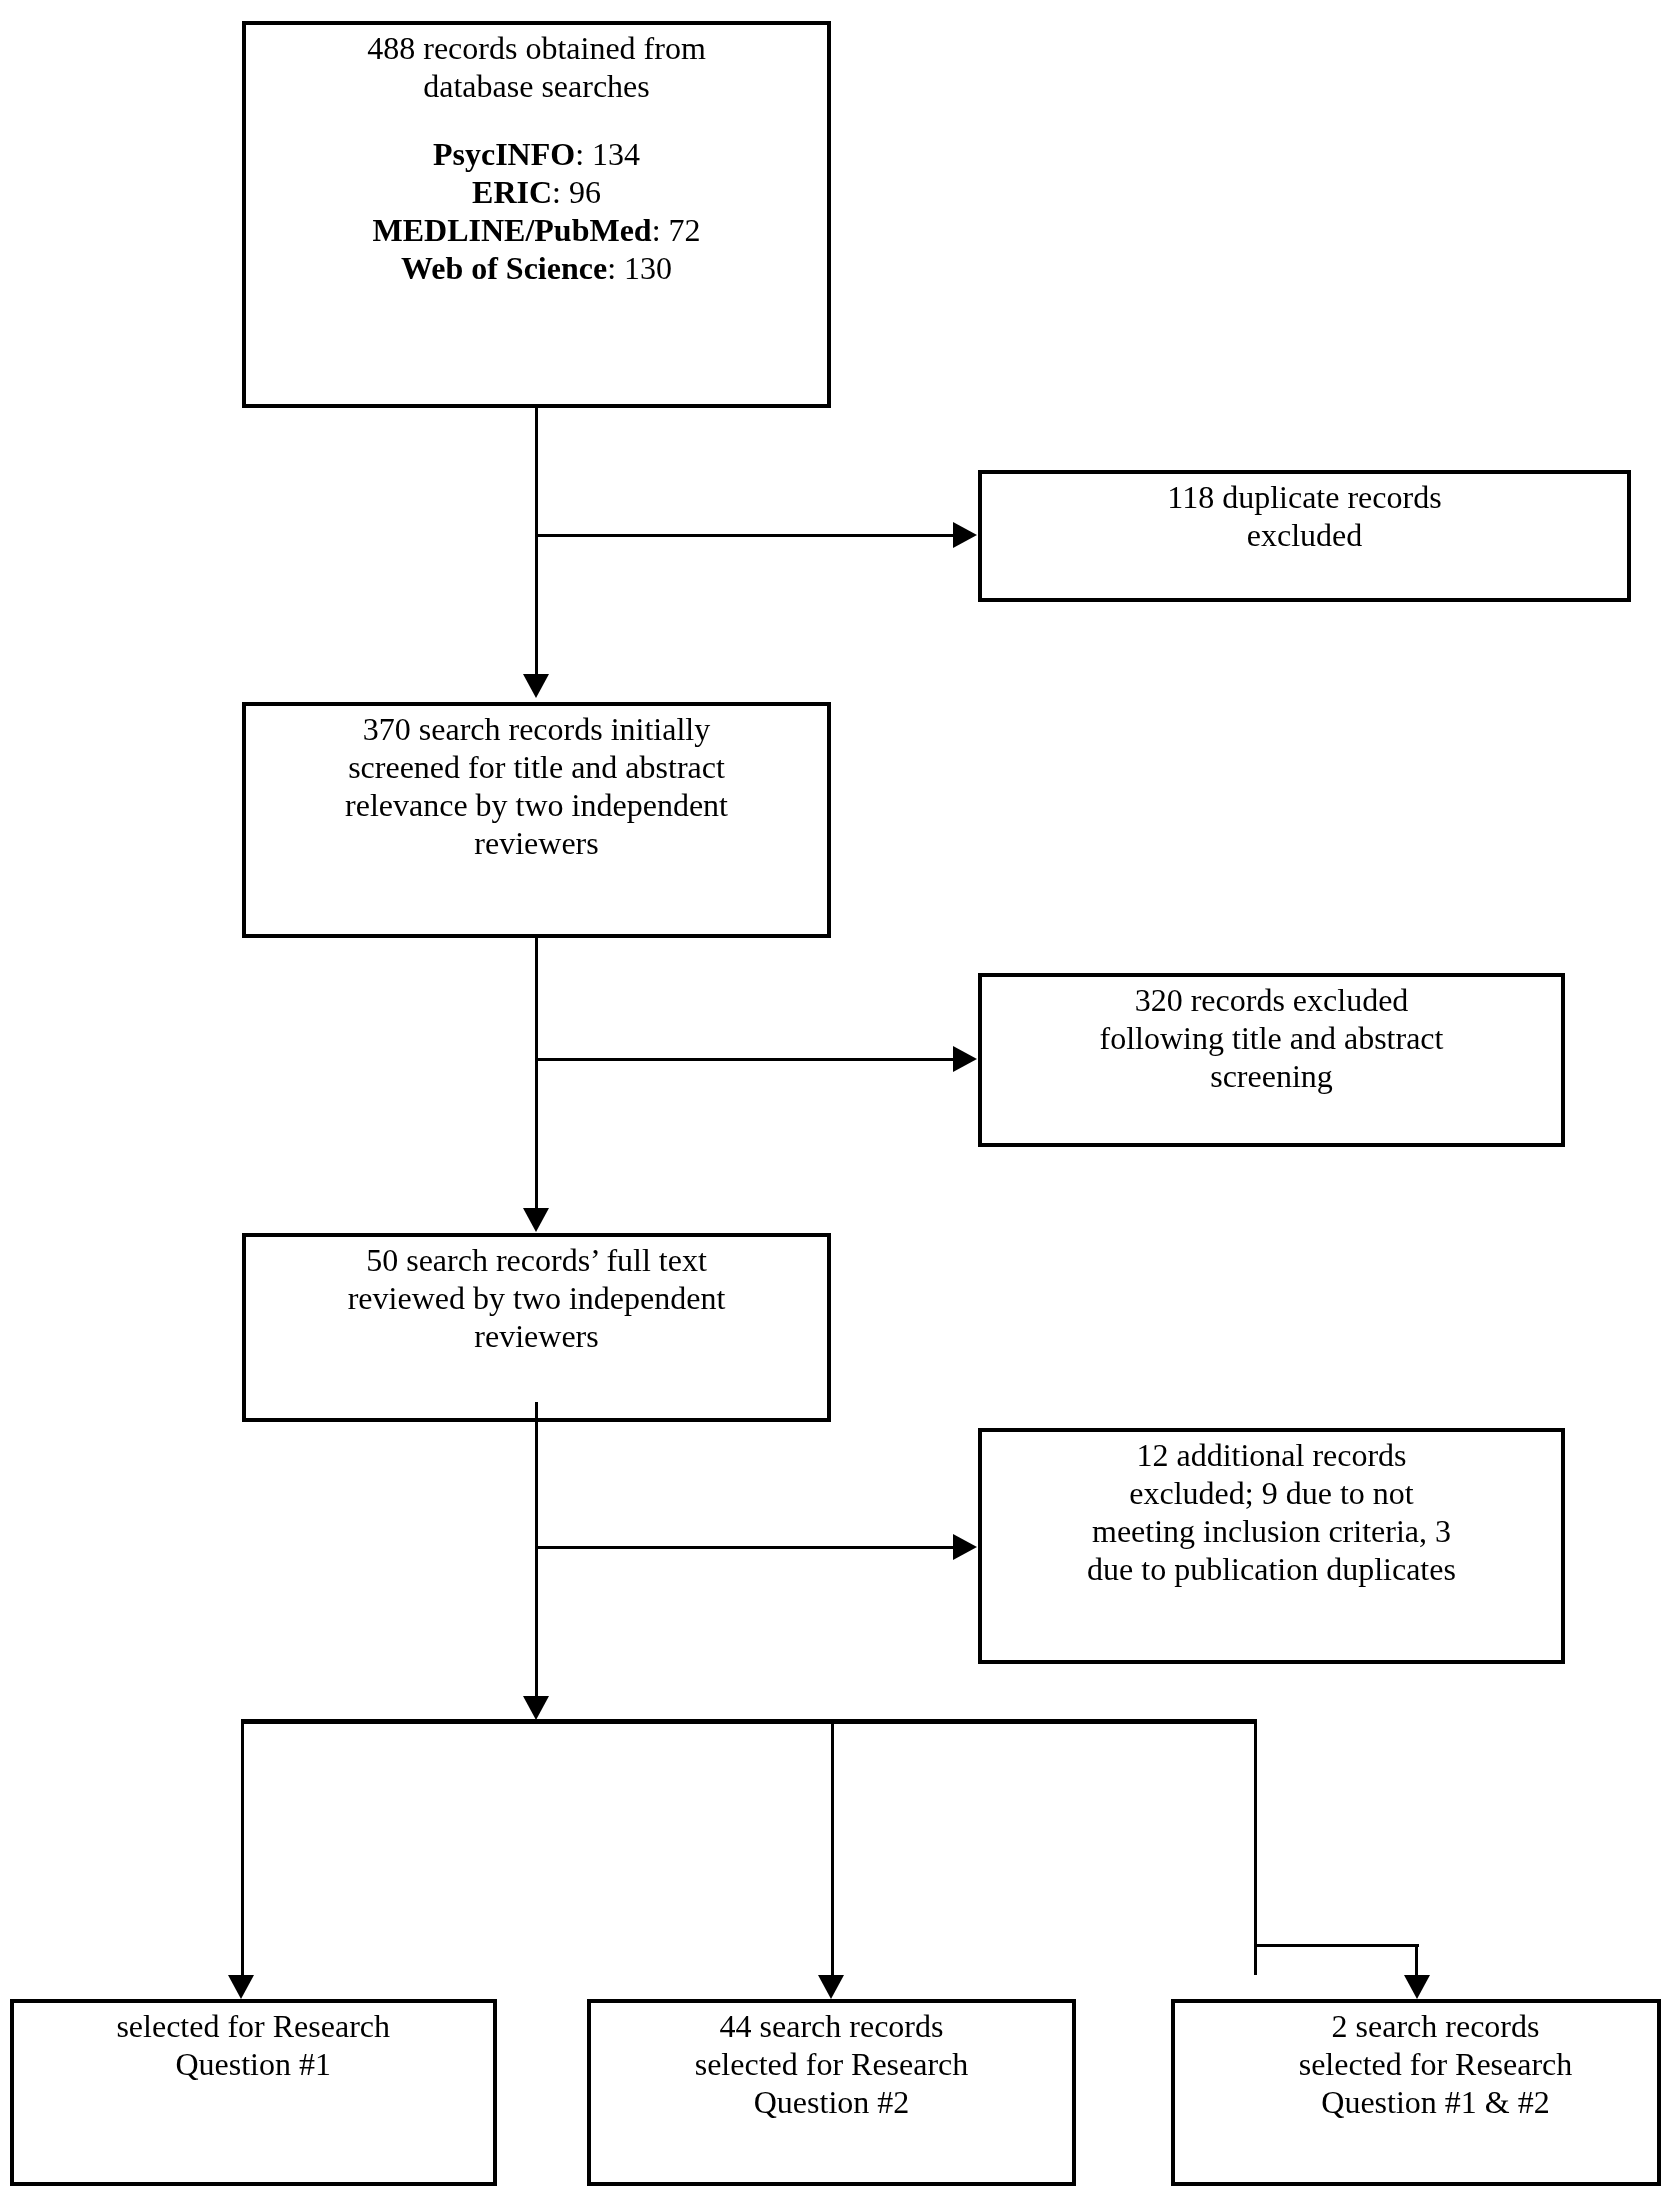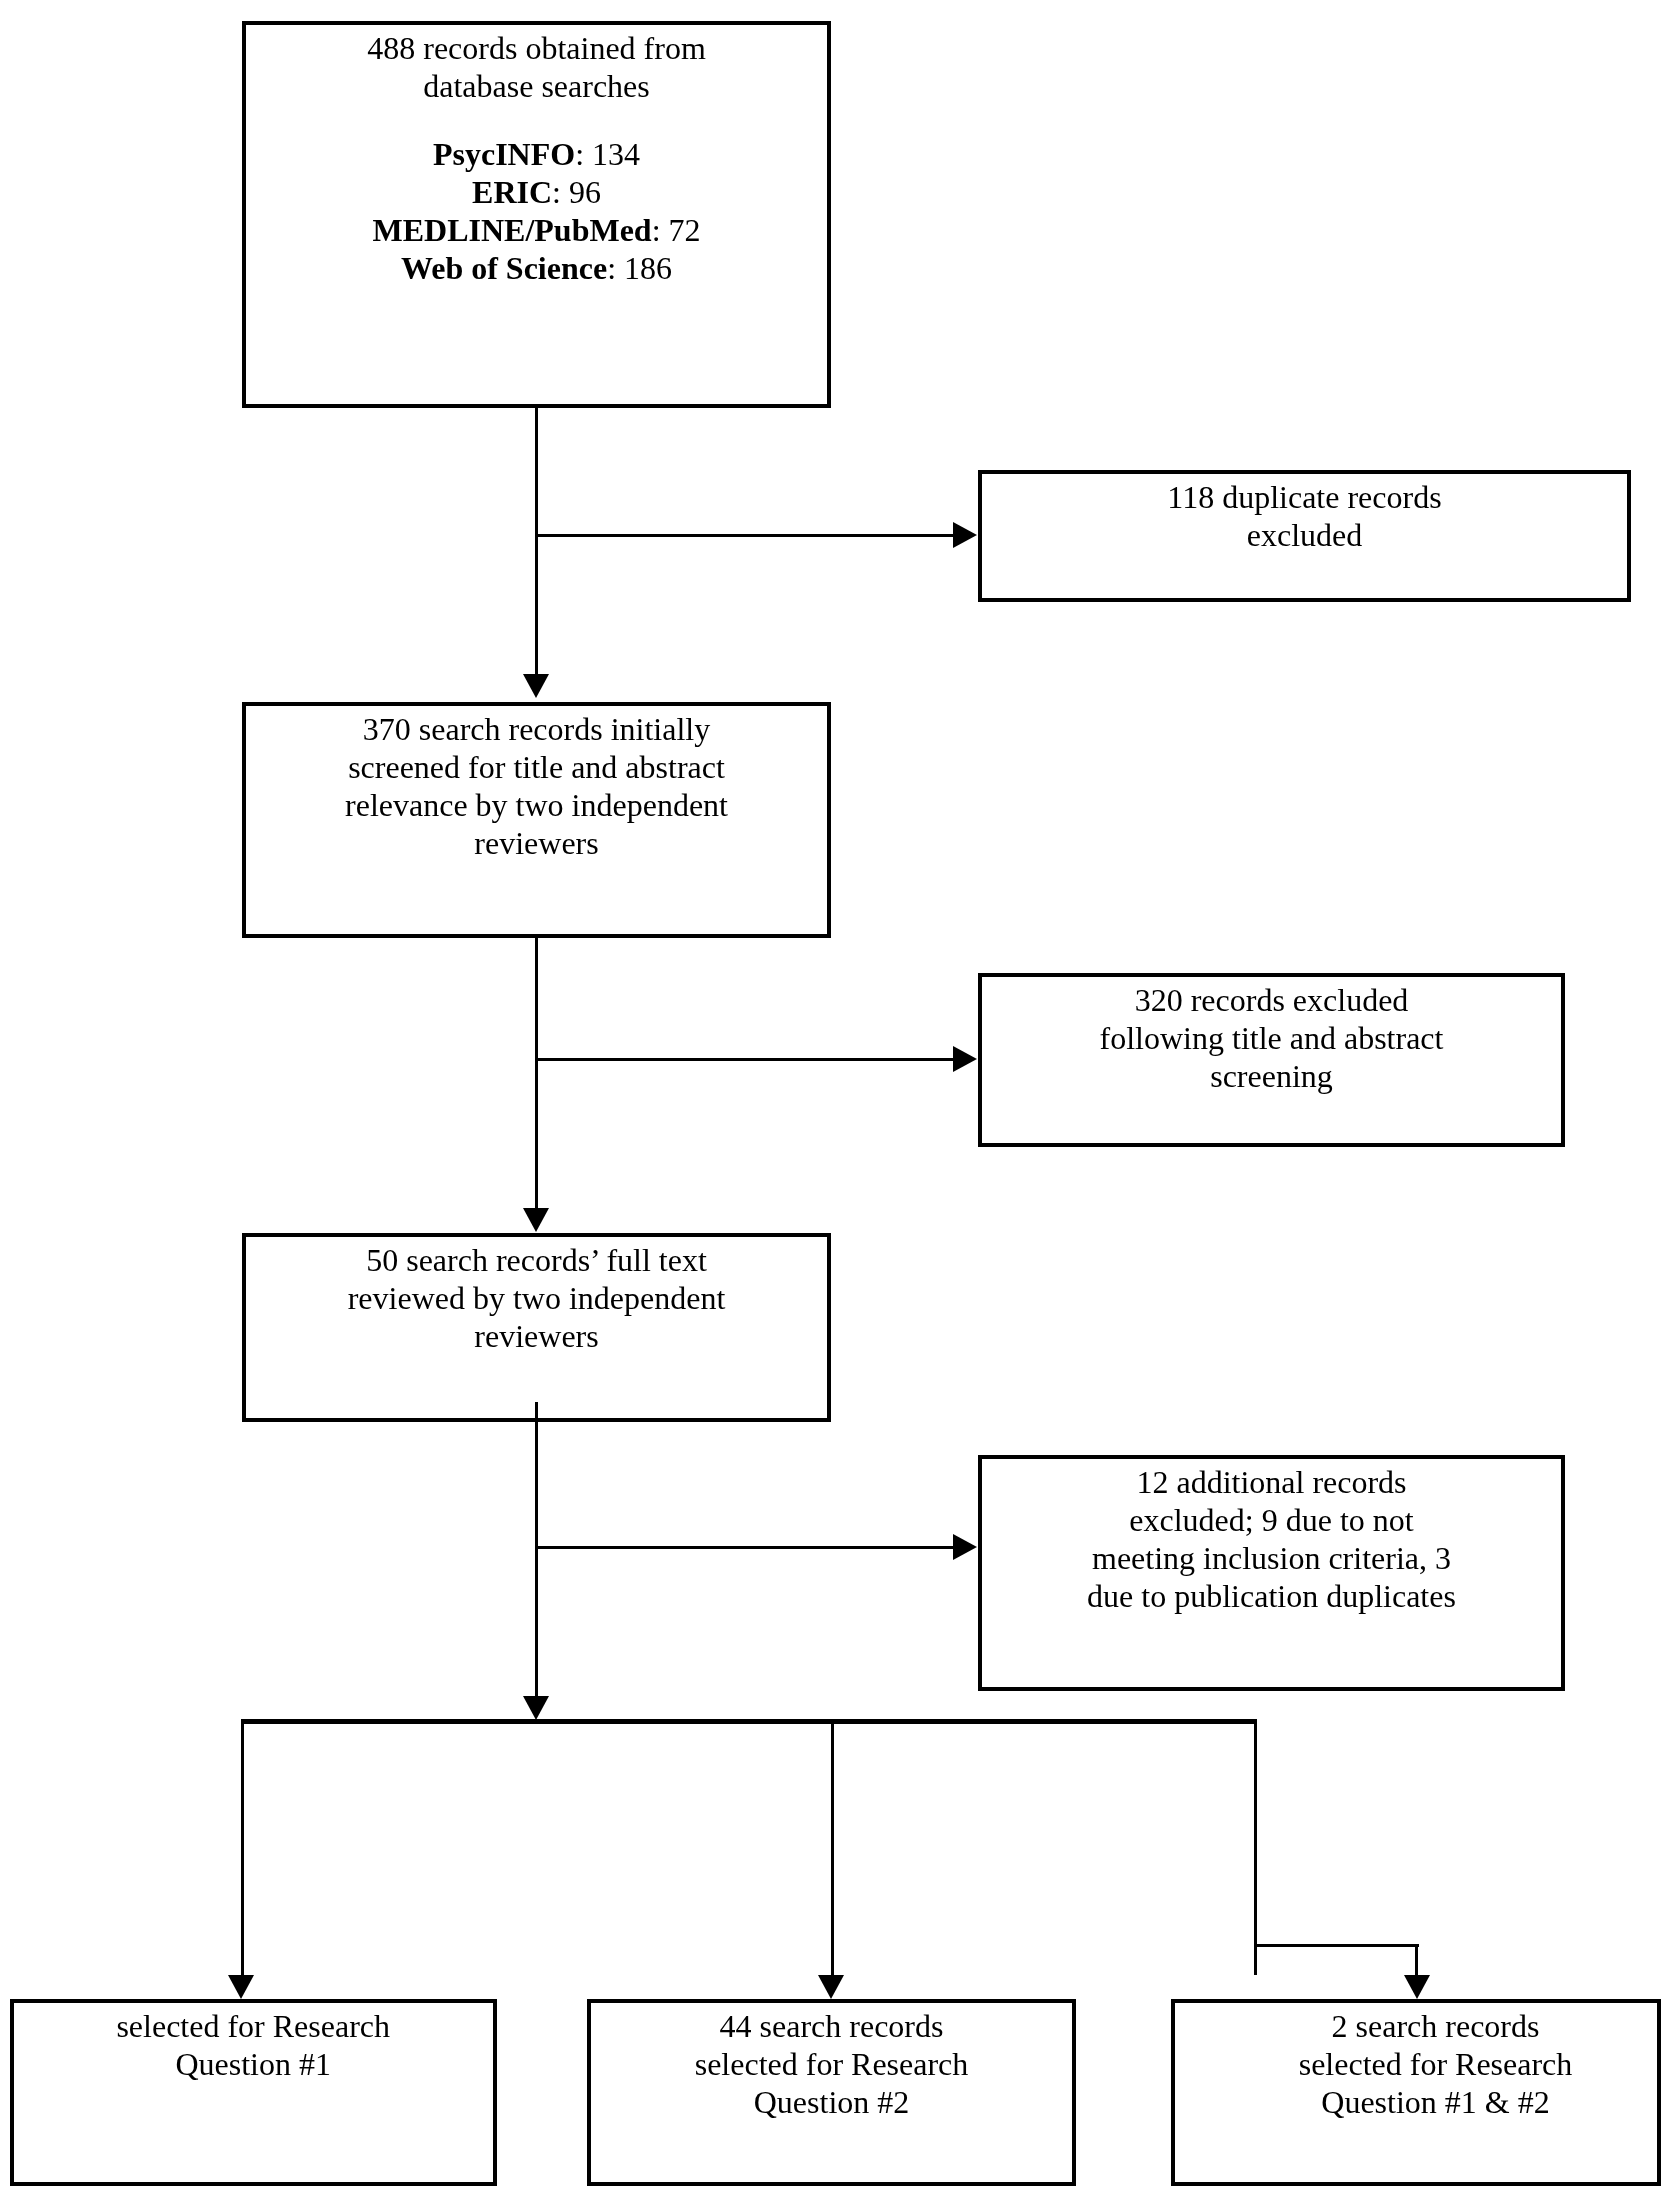--- a/index.html
+++ b/index.html
@@ -39,21 +39,21 @@
   }
   .fbox .gap { display: block; height: 30px; }
   .fbox b { font-weight: bold; }
 
   
   #box-records-obtained { left: 242px;  top: 20.7px;   width: 589px; height: 387px; }
   #box-duplicates       { left: 978px; top: 470px;  width: 653px; height: 132px; }
   #box-screened         { left: 242px;  top: 702px; width: 589px; height: 236px; }
   #box-excluded-ta      { left: 978px; top: 973px; width: 587px; height: 174px; }
   #box-fulltext         { left: 242px;  top: 1233px; width: 589px; height: 189px; }
-  #box-excluded-add     { left: 978px; top: 1428px; width: 587px; height: 236px; margin-top: 27px; }
+  #box-excluded-add     { left: 978px; top: 1428px; width: 587px; height: 236px; }
   #box-rq1              { left: 9.7px;   top: 1999px; width: 487px; height: 187px; }
   #box-rq2              { left: 587px;  top: 1999px; width: 489px; height: 187px; }
   #box-rq12             { left: 1171px; top: 1999px; width: 490px; height: 187px; padding-left: 48px; }
 
   
   .vline {
     position: absolute;
     width: 3.2px;
     background: #000000;
   }
@@ -85,21 +85,21 @@
 
 <div id="canvas">
 
   <div class="fbox" id="box-records-obtained">
     <span class="ln">488 records obtained from</span>
     <span class="ln">database searches</span>
     <span class="gap"></span>
     <span class="ln"><b>PsycINFO</b>:&nbsp;<span>134</span></span>
     <span class="ln"><b>ERIC</b>:&nbsp;<span>96</span></span>
     <span class="ln"><b>MEDLINE/PubMed</b>:&nbsp;<span>72</span></span>
-    <span class="ln"><b>Web of Science</b>:&nbsp;<span>186</span></span>
+    <span class="ln"><b>Web of Science</b>:&nbsp;<span>130</span></span>
   </div>
 
   <div class="vline" style="left:535px; top:408px; height:266px;"></div>
   <div class="arrow-down" style="left:523px; top:674px;"></div>
 
   <div class="hline" style="left:535px; top:534px; width:418px;"></div>
   <div class="arrow-right" style="left:953px; top:522px;"></div>
 
   <div class="fbox" id="box-duplicates">
     <span class="ln">118 duplicate records</span>

